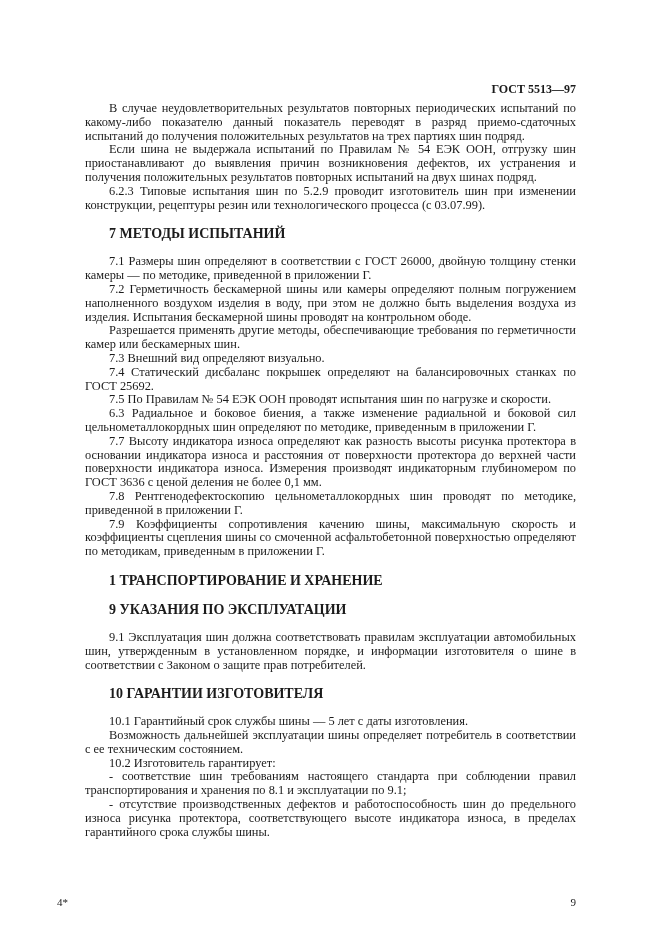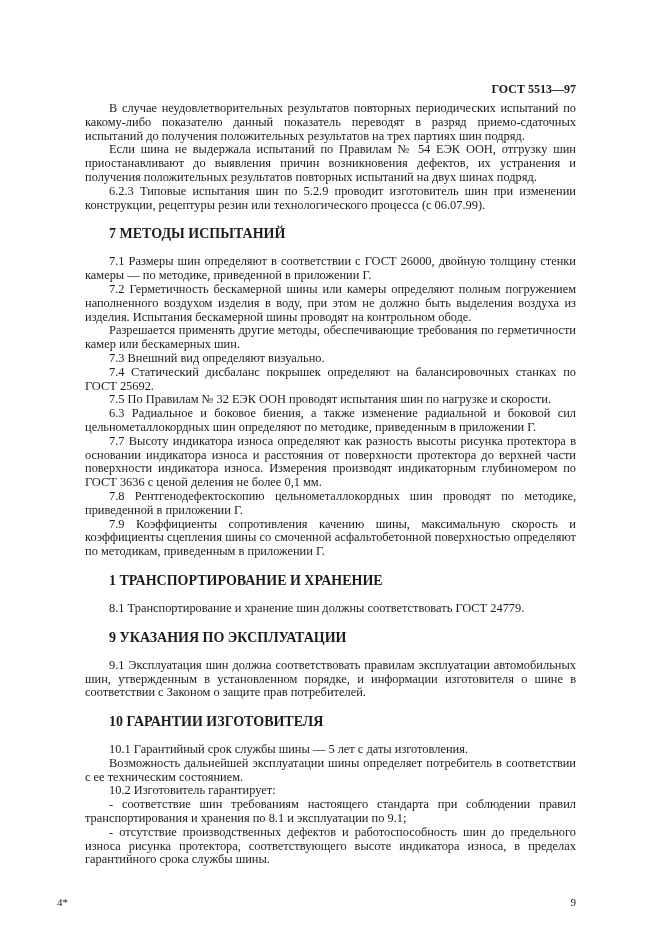--- a/index.html
+++ b/index.html
@@ -63,36 +63,35 @@
 <div class="page">
 
   <header class="page-header">
     <span class="doc-number">ГОСТ 5513—97</span>
   </header>
 
   <main class="content">
 
     <p class="para">В  случае неудовлетворительных результатов повторных периодических испытаний по какому-либо показателю данный показатель переводят в разряд приемо-сдаточных испытаний до получения положительных результатов на трех партиях шин подряд.</p>
     <p class="para">Если шина не выдержала испытаний по Правилам № 54 ЕЭК ООН, отгрузку шин приостанавливают до выявления причин возникновения дефектов, их устранения и получения положительных результатов повторных испытаний на двух шинах подряд.</p>
-    <p class="para">6.2.3 Типовые испытания шин по 5.2.9 проводит изготовитель шин при изменении конструкции, рецептуры резин или технологического процесса (с 06.07.99).</p>
+    <p class="para">6.2.3 Типовые испытания шин по 5.2.9 проводит изготовитель шин при изменении конструкции, рецептуры резин или технологического процесса (с 03.07.99).</p>
 
     <h2 class="heading">7 МЕТОДЫ ИСПЫТАНИЙ</h2>
     <p class="para">7.1 Размеры шин определяют в соответствии с ГОСТ 26000,  двойную толщину стенки камеры — по методике, приведенной в приложении Г.</p>
     <p class="para">7.2 Герметичность бескамерной шины или камеры определяют полным погружением наполненного воздухом изделия в воду, при этом не должно быть выделения воздуха из изделия. Испытания бескамерной шины проводят на контрольном ободе.</p>
     <p class="para">Разрешается применять другие методы, обеспечивающие требования по герметичности камер или бескамерных шин.</p>
     <p class="para">7.3 Внешний вид определяют визуально.</p>
     <p class="para">7.4 Статический дисбаланс покрышек определяют на балансировочных станках по ГОСТ 25692.</p>
-    <p class="para">7.5 По Правилам № 32 ЕЭК ООН проводят испытания шин по нагрузке и скорости.</p>
+    <p class="para">7.5 По Правилам № 54 ЕЭК ООН проводят испытания шин по нагрузке и скорости.</p>
     <p class="para">6.3 Радиальное и боковое биения, а также изменение радиальной и боковой сил цельнометаллокордных шин определяют по методике, приведенным в приложении Г.</p>
     <p class="para">7.7 Высоту индикатора износа определяют как разность высоты рисунка протектора в основании индикатора износа и расстояния от поверхности протектора до верхней части поверхности индикатора износа. Измерения производят индикаторным глубиномером по ГОСТ 3636 с ценой деления не более 0,1 мм.</p>
     <p class="para">7.8 Рентгенодефектоскопию цельнометаллокордных шин проводят по методике, приведенной в приложении Г.</p>
     <p class="para">7.9 Коэффициенты сопротивления качению шины, максимальную скорость и коэффициенты сцепления шины со смоченной асфальтобетонной поверхностью определяют по методикам, приведенным в приложении Г.</p>
 
     <h2 class="heading">1 ТРАНСПОРТИРОВАНИЕ И ХРАНЕНИЕ</h2>
-    <p class="para">8.1 Транспортирование и хранение шин должны соответствовать ГОСТ 24779.</p>
 
     <h2 class="heading">9 УКАЗАНИЯ ПО ЭКСПЛУАТАЦИИ</h2>
     <p class="para">9.1 Эксплуатация шин должна соответствовать правилам эксплуатации автомобильных шин, утвержденным в установленном порядке, и информации изготовителя о шине в соответствии с Законом о защите прав потребителей.</p>
 
     <h2 class="heading">10 ГАРАНТИИ ИЗГОТОВИТЕЛЯ</h2>
     <p class="para">10.1 Гарантийный срок службы шины — 5 лет с даты изготовления.</p>
     <p class="para">Возможность дальнейшей эксплуатации шины определяет потребитель в соответствии с ее техническим состоянием.</p>
     <p class="para">10.2 Изготовитель гарантирует:</p>
     <p class="para">- соответствие шин требованиям настоящего стандарта при соблюдении правил транспортирования и хранения по 8.1 и эксплуатации по 9.1;</p>
     <p class="para">- отсутствие производственных дефектов и работоспособность шин до предельного износа рисунка протектора, соответствующего высоте индикатора износа, в пределах гарантийного срока службы шины.</p>

